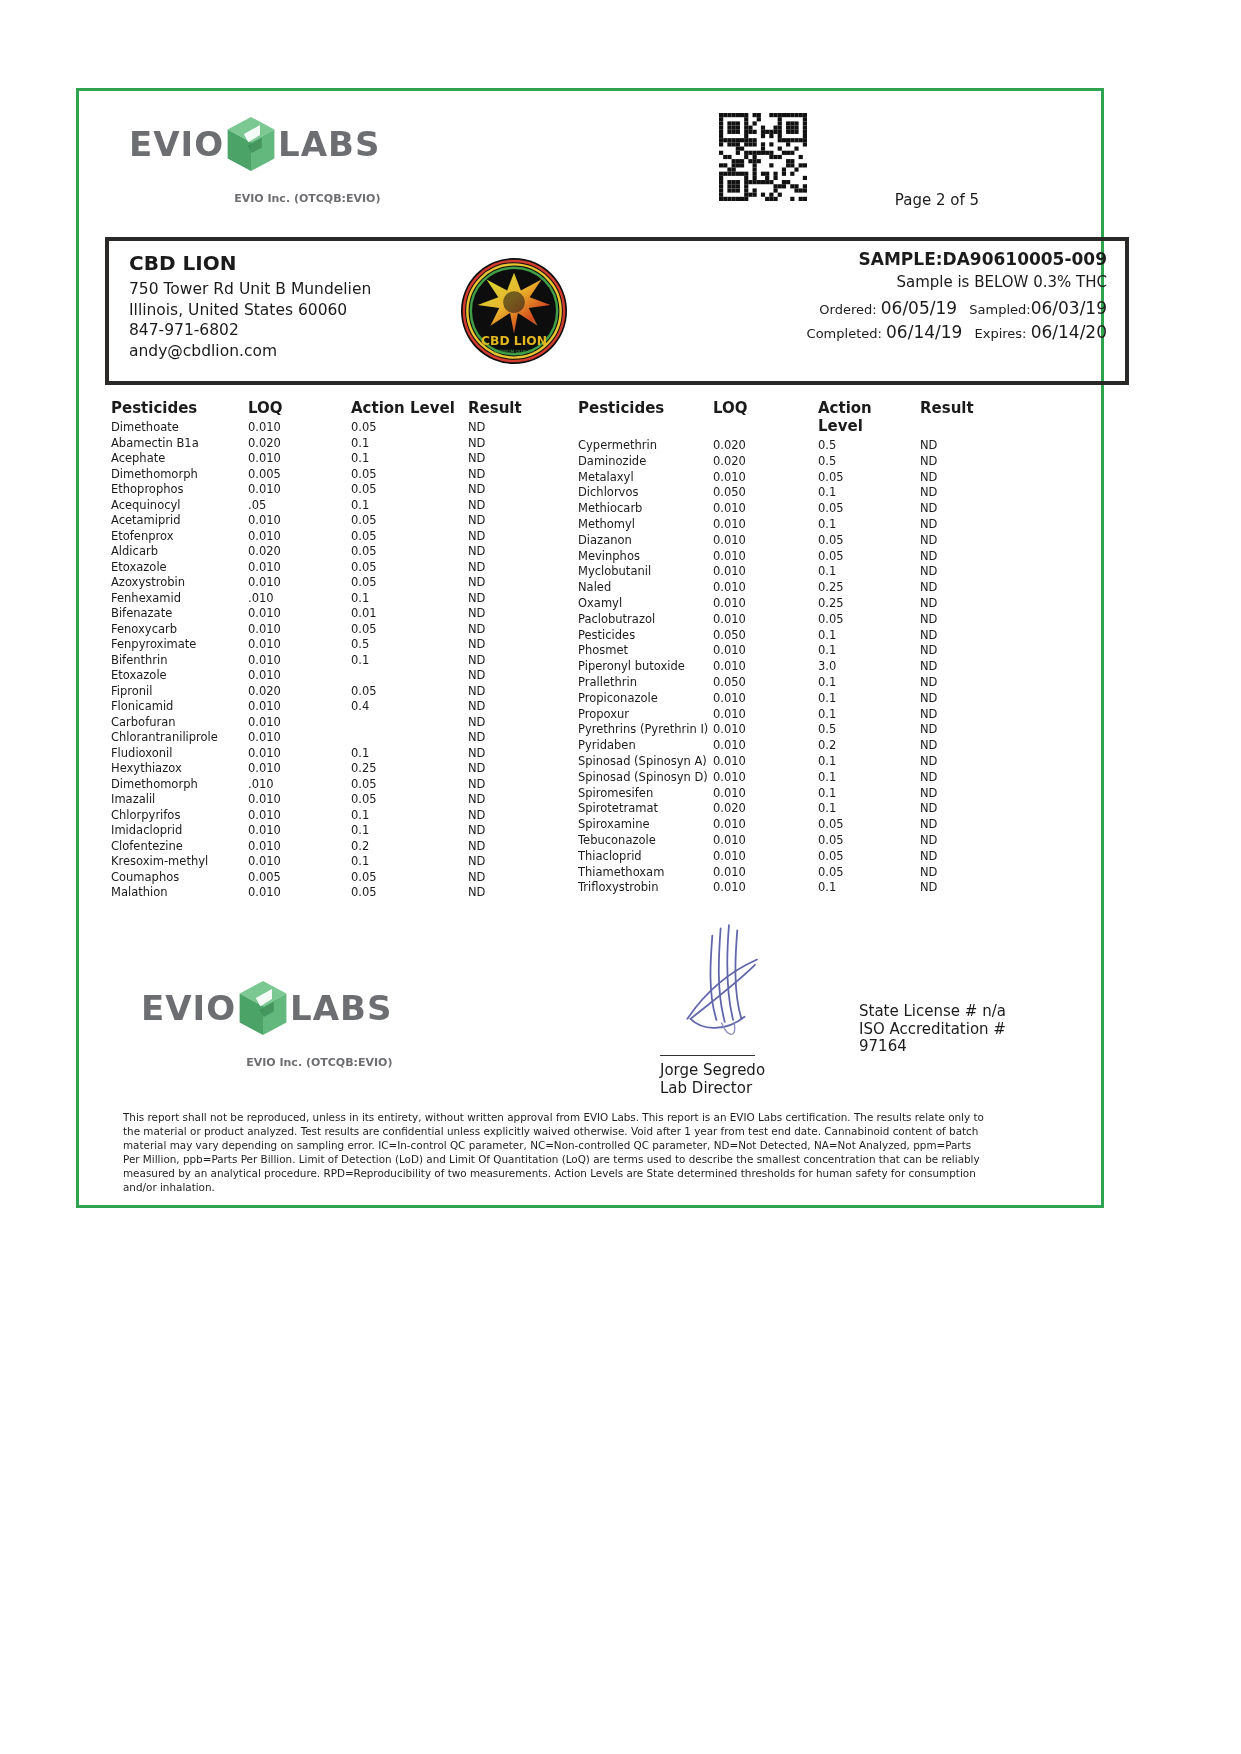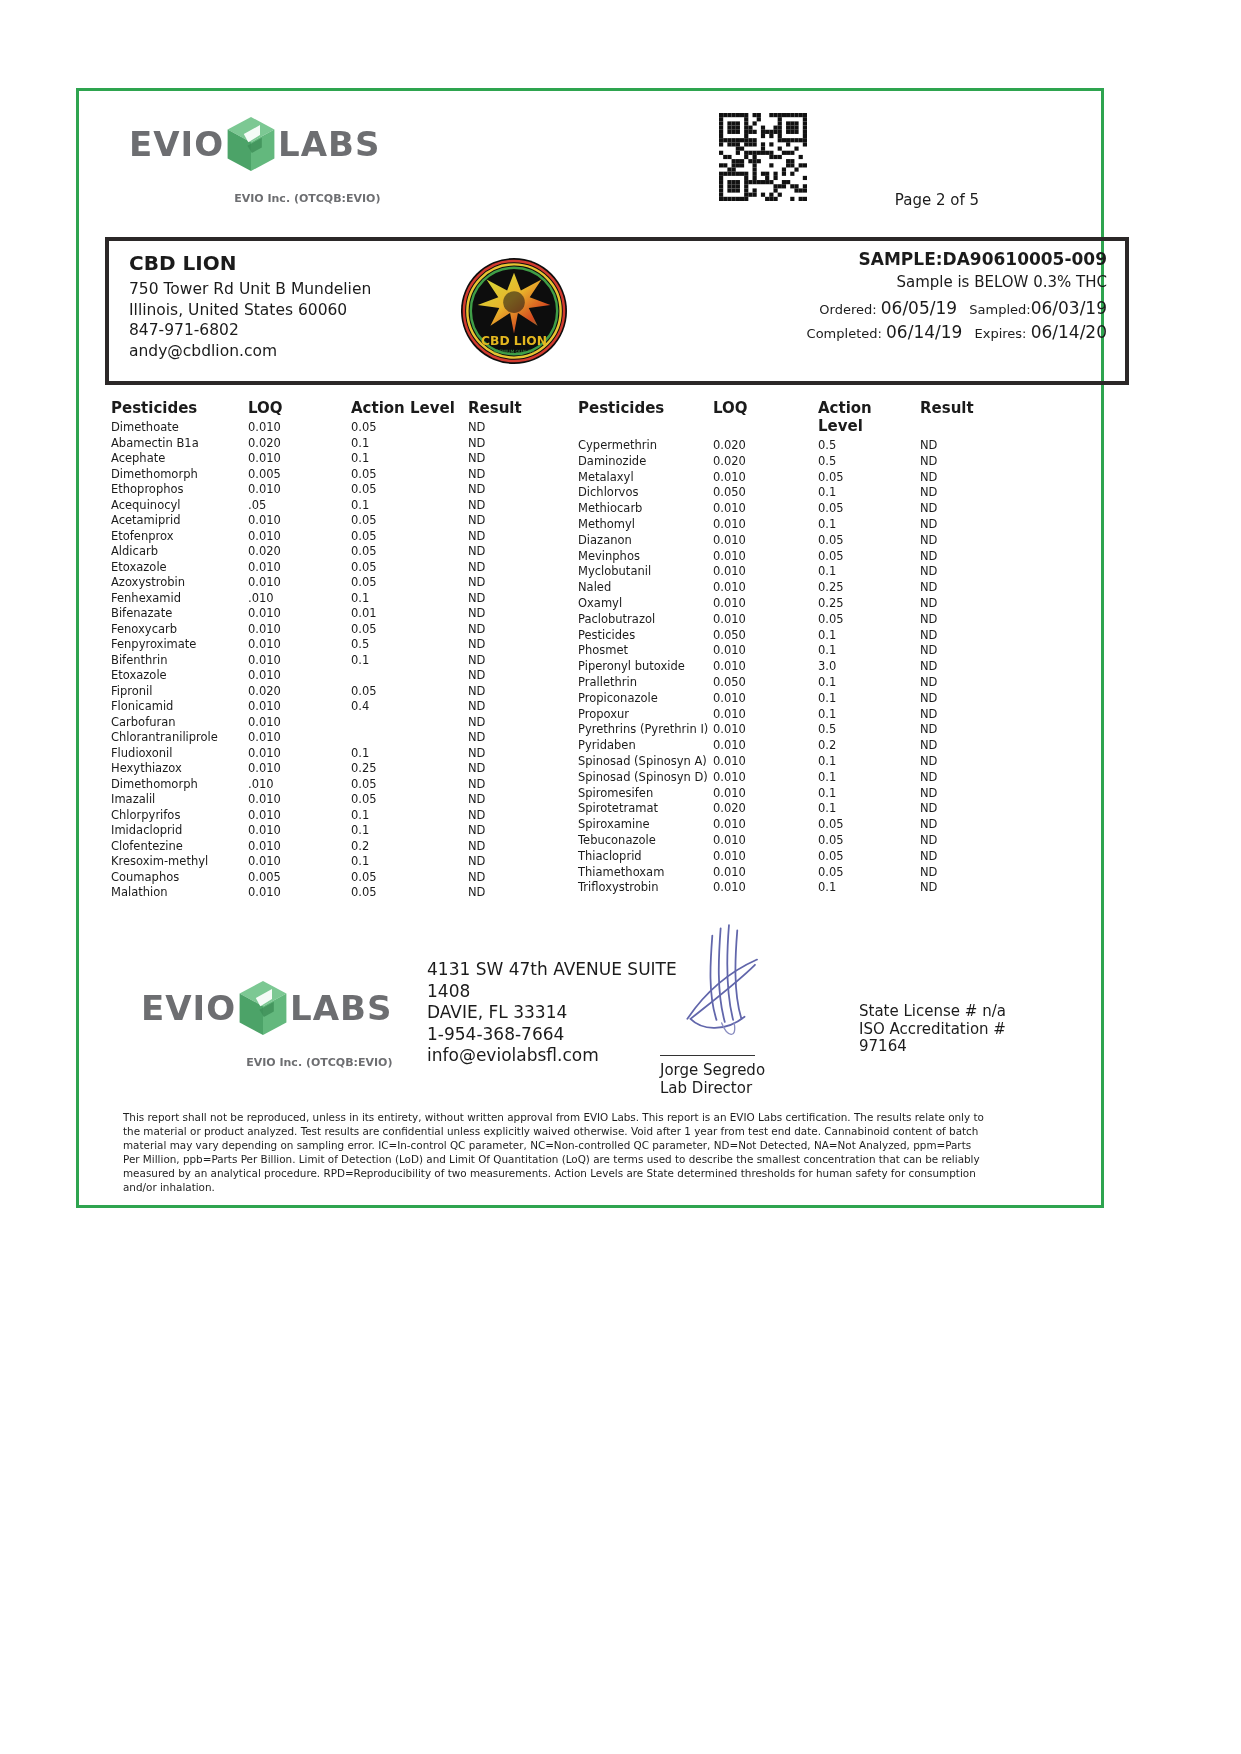--- a/index.html
+++ b/index.html
@@ -758,27 +758,20 @@
           <polygon points="4,16 30,30 30,62 4,48" fill="#4ca368"></polygon>
           <polygon points="56,16 30,30 30,62 56,48" fill="#63b87d"></polygon>
           <path d="M22 21 L40 11 L40 22 L27 30 Z" fill="#ffffff" opacity="0.92"></path>
           <path d="M26 34 L42 25 L42 36 L31 42 Z" fill="#3d8f58" opacity="0.8"></path>
         </svg>
         <span class="word">LABS</span>
       </div>
       <div class="brand-sub">EVIO Inc. (OTCQB:EVIO)</div>
     </div>
 
-    <div class="ftr-addr">
-      <div>4131 SW 47th AVENUE SUITE</div>
-      <div>1408</div>
-      <div>DAVIE, FL 33314</div>
-      <div>1-954-368-7664</div>
-      <div>info@eviolabsfl.com</div>
-    </div>
 
     <svg class="signature" viewBox="0 0 100 125">
       <g fill="none" stroke="#6166ab" stroke-width="1.7" stroke-linecap="round">
         <path d="M33 16 C 31 42, 29 72, 37 97"></path>
         <path d="M41 9 C 39 36, 37 70, 45 99"></path>
         <path d="M49 6 C 47 31, 45 66, 53 97"></path>
         <path d="M57 11 C 55 36, 53 70, 61 96"></path>
         <path d="M9 96 C 32 62, 58 47, 76 39"></path>
         <path d="M64 94 C 44 110, 22 106, 12 96 C 32 80, 58 60, 74 44"></path>
         <path d="M42 100 C 47 113, 57 116, 54 100" stroke="#8a8dc0" stroke-width="1.3"></path>

